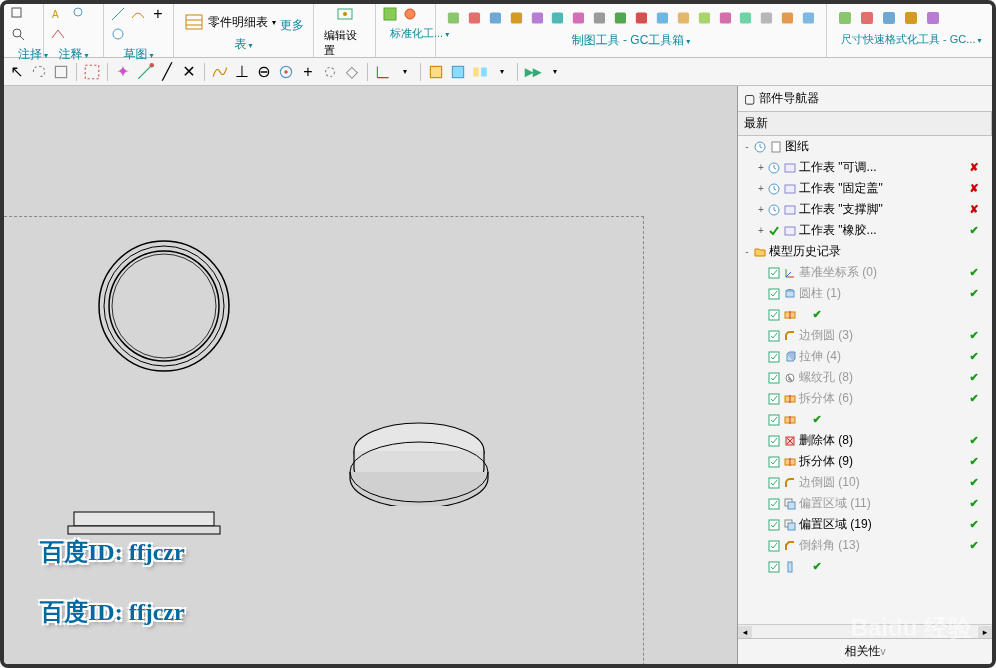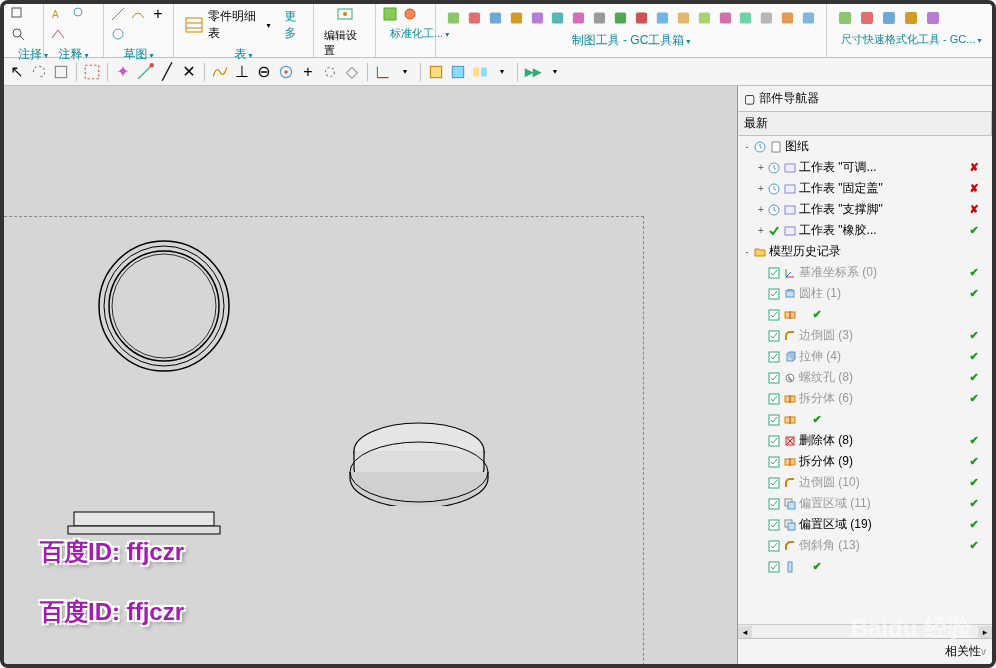--- a/index.html
+++ b/index.html
@@ -40,27 +40,27 @@
 .tree { flex: 1; overflow-y: auto; overflow-x: hidden; font-size: 12px; }
 .tree-row { display: flex; align-items: center; height: 21px; padding-left: 4px; cursor: pointer; }
 .tree-row .indent { display: inline-block; }
 .tree-row .tw { width: 10px; font-size: 10px; color: #666; text-align: center; margin-right: 1px; }
 .tree-row .ricon { width: 14px; height: 14px; margin-right: 2px; display: inline-flex; align-items: center; justify-content: center; }
 .tree-row .label { flex: 1; white-space: nowrap; overflow: hidden; text-overflow: ellipsis; }
 .tree-row .label.dim { color: #999; }
 .tree-row .status { width: 36px; text-align: center; font-size: 11px; }
 .status.ok { color: #1a9b1a; font-weight: bold; }
 .status.bad { color: #c00; font-weight: bold; }
-.rpanel-footer { border-top: 1px solid #c0c0c0; padding: 4px 6px; font-size: 12px; display: flex; align-items: center; justify-content: flex-end; }
+.rpanel-footer { border-top: 1px solid #c0c0c0; padding: 4px 6px; font-size: 12px; display: flex; align-items: center; justify-content: center; }
 .hscroll { height: 14px; background: #eee; border-top: 1px solid #ccc; display: flex; align-items: center; }
 .hscroll .arrow { width: 14px; height: 12px; background: #ddd; display: flex; align-items: center; justify-content: center; font-size: 9px; cursor: pointer; }
 .hscroll .track { flex: 1; height: 12px; background: #f0f0f0; }
 
 
-.watermark { position: absolute; left: 36px; font-family: Liberation Sans, sans-serif; font-weight: 900; font-size: 24px; color: #a21caf; text-shadow: -2px -2px 0 #fff, 2px -2px 0 #fff, -2px 2px 0 #fff, 2px 2px 0 #fff, 3px 3px 4px rgba(0,0,0,.4); white-space: nowrap; }
+.watermark { position: absolute; left: 36px; font-family: Liberation Serif, serif; font-weight: 900; font-size: 24px; color: #0369a1; text-shadow: -2px -2px 0 #fff, 2px -2px 0 #fff, -2px 2px 0 #fff, 2px 2px 0 #fff, 3px 3px 4px rgba(0,0,0,.4); white-space: nowrap; }
 .baiduwm { position: absolute; right: 20px; bottom: 20px; color: rgba(255,255,255,.5); font-size: 24px; font-weight: bold; }
 
 
 .isvg { width: 100%; height: 100%; }
 </style>
 </head>
 <body>
 
 <div class="ribbon">
   <div class="ribbon-group" style="width:40px">
@@ -117,21 +117,21 @@
       <span class="ic">
           <svg class="isvg" viewBox="0 0 16 16">
             <circle cx="8" cy="8" r="5" fill="none" stroke="#59c"></circle>
           </svg>
         </span>
     </div>
     <div class="ribbon-label">草图</div>
   </div>
 
   <div class="ribbon-group" style="width:140px">
-    <div style="display:flex;align-items:center;gap:10px;flex:1">
+    <div style="display:flex;align-items:flex-end;gap:0;flex:1">
       <div class="bigbtn">
         <span class="bic"><svg viewBox="0 0 20 20" width="20" height="20">
               <rect x="2" y="3" width="16" height="14" fill="none" stroke="#c80"></rect>
               <line x1="2" y1="8" x2="18" y2="8" stroke="#c80"></line>
               <line x1="2" y1="13" x2="18" y2="13" stroke="#c80"></line>
             </svg></span>
         <span>零件明细表</span>
         <span style="font-size:8px">▾</span>
       </div>
       <span style="font-size:12px;color:#0e8a9e;cursor:pointer">更多</span>

